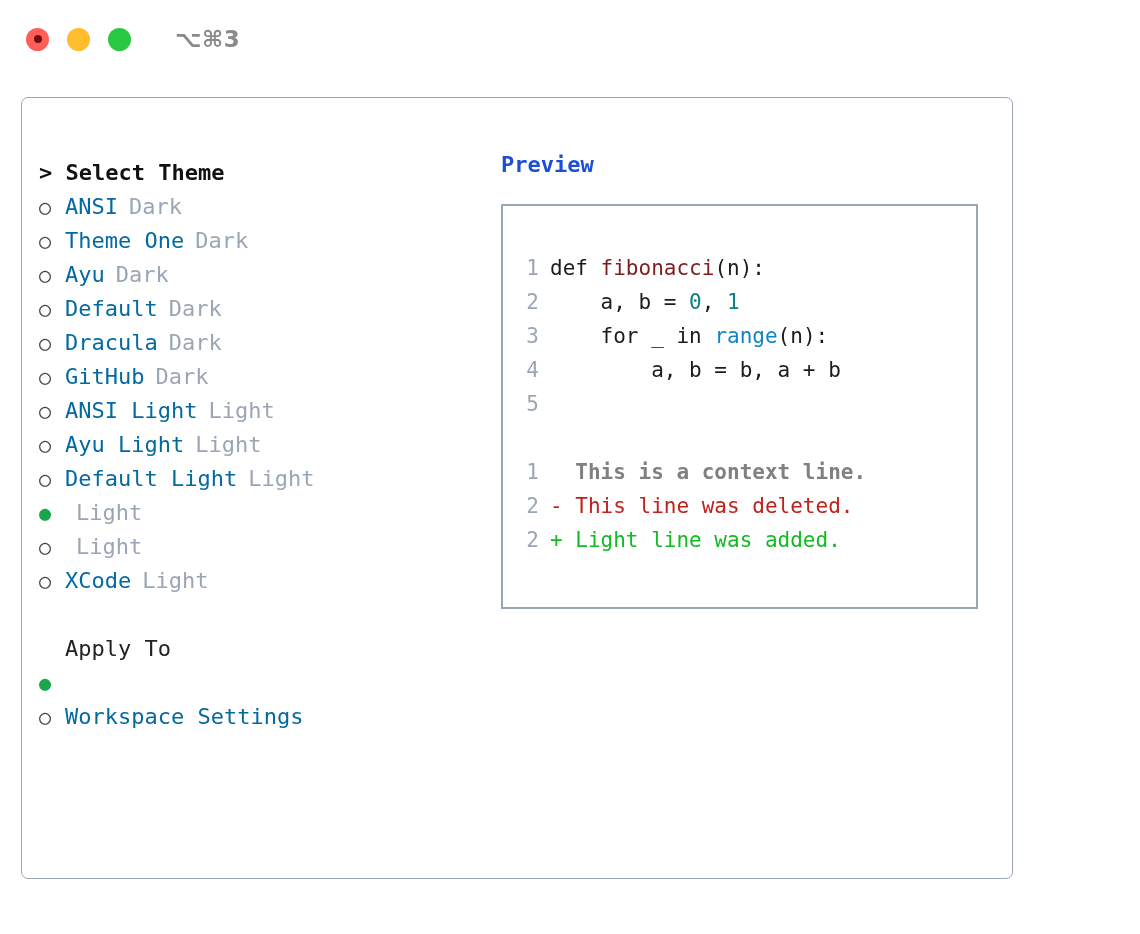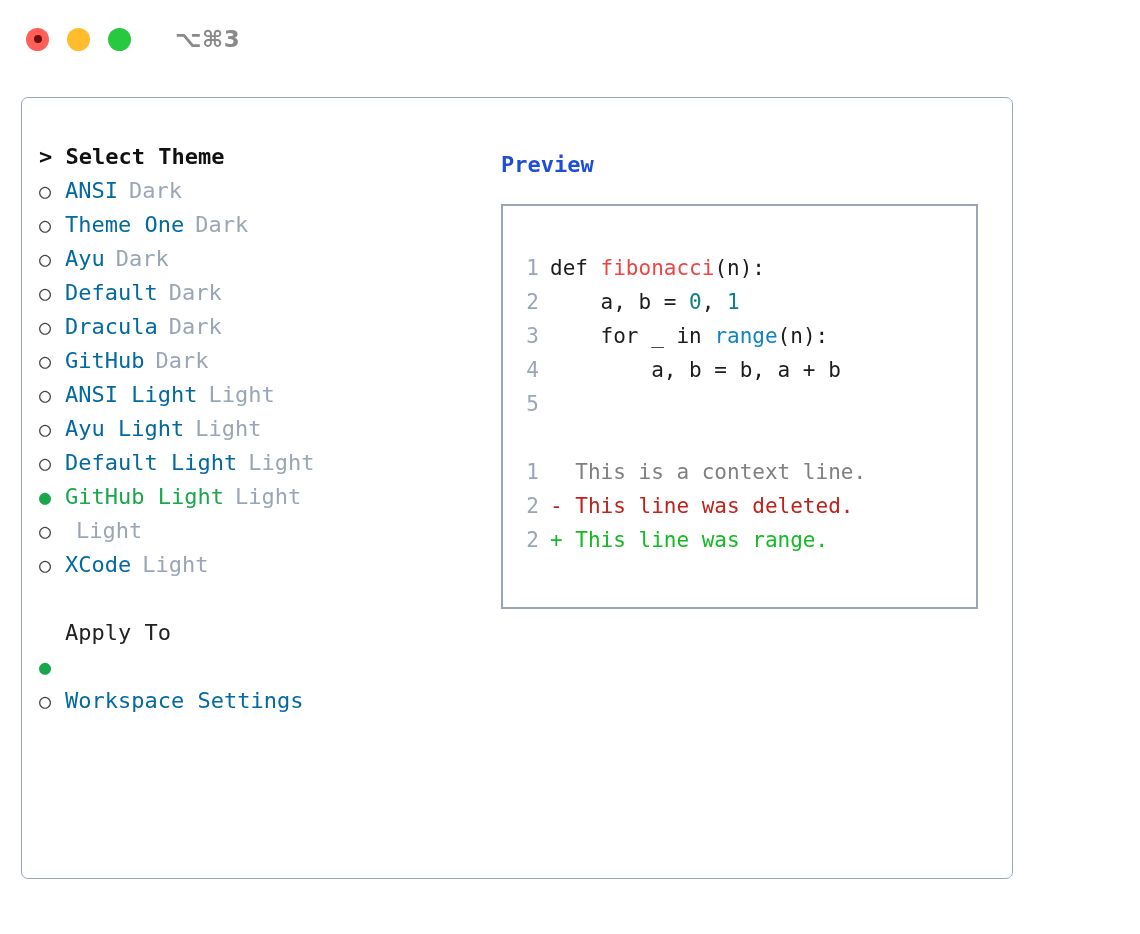--- a/index.html
+++ b/index.html
@@ -84,21 +84,21 @@
     position: absolute;
     left: 0; top: 0;
     width: 100%;
     height: 100%;
   }
 
   
   .left-col {
     position: absolute;
     left: 17px;
-    top: 42px;
+    top: 58px;
     width: 450px;
   }
   .list-header {
     font-size: 22px;
     font-weight: bold;
     color: #111111;
     line-height: 34px;
     white-space: pre;
   }
   .row {
@@ -167,25 +167,25 @@
     white-space: pre;
   }
   .ln {
     width: 28px;
     flex: 0 0 28px;
     text-align: right;
     color: #9aa6b5;
     margin-right: 11px;
   }
   .code { color: #1c1c1c; }
-  .tok-fn   { color: #ef4444; }
+  .tok-fn   { color: #7f1d1d; }
   .tok-num  { color: #0d8080; }
   .tok-call { color: #0e84c4; }
   .code-gap { height: 34px; }
-  .diff-ctx { color: #808080; }
+  .diff-ctx { color: #808080; font-weight: bold; }
   .diff-del { color: #c0211b; }
   .diff-add { color: #11bb22; }
 </style>
 </head>
 <body>
 
 <div class="window">
 
   <div class="titlebar">
     <div class="lights">
@@ -204,21 +204,21 @@
         <div id="theme-rows">
             <div class="row"><span class="bullet">○</span><span class="name">ANSI</span><span class="tag">Dark</span></div>
             <div class="row"><span class="bullet">○</span><span class="name">Theme One</span><span class="tag">Dark</span></div>
             <div class="row"><span class="bullet">○</span><span class="name">Ayu</span><span class="tag">Dark</span></div>
             <div class="row"><span class="bullet">○</span><span class="name">Default</span><span class="tag">Dark</span></div>
             <div class="row"><span class="bullet">○</span><span class="name">Dracula</span><span class="tag">Dark</span></div>
             <div class="row"><span class="bullet">○</span><span class="name">GitHub</span><span class="tag">Dark</span></div>
             <div class="row"><span class="bullet">○</span><span class="name">ANSI Light</span><span class="tag">Light</span></div>
             <div class="row"><span class="bullet">○</span><span class="name">Ayu Light</span><span class="tag">Light</span></div>
             <div class="row"><span class="bullet">○</span><span class="name">Default Light</span><span class="tag">Light</span></div>
-            <div class="row selected"><span class="bullet on">●</span><span class="name">GitHub Light</span><span class="tag">Light</span></div>
+            <div class="row selected"><span class="bullet on">●</span><span class="tag">Light</span></div>
             <div class="row"><span class="bullet">○</span><span class="tag">Light</span></div>
             <div class="row"><span class="bullet">○</span><span class="name">XCode</span><span class="tag">Light</span></div>
           </div>
 
         <div class="spacer"></div>
         <div class="section-heading">Apply To</div>
         <div id="apply-rows">
             <div class="row selected"><span class="bullet on">●</span></div>
             <div class="row"><span class="bullet">○</span><span class="name">Workspace Settings</span></div>
           </div>
@@ -232,20 +232,20 @@
               <div class="code-line"><span class="ln">1</span><span class="code">def </span><span class="tok-fn">fibonacci</span><span class="code">(n):</span></div>
               <div class="code-line"><span class="ln">2</span><span class="code">    a, b = </span><span class="tok-num">0</span><span class="code">, </span><span class="tok-num">1</span></div>
               <div class="code-line"><span class="ln">3</span><span class="code">    for _ in </span><span class="tok-call">range</span><span class="code">(n):</span></div>
               <div class="code-line"><span class="ln">4</span><span class="code">        a, b = b, a + b</span></div>
               <div class="code-line"><span class="ln">5</span></div>
             </div>
           <div class="code-gap"></div>
           <div id="diff-block">
               <div class="code-line"><span class="ln">1</span><span class="diff-ctx">  This is a context line.</span></div>
               <div class="code-line"><span class="ln">2</span><span class="diff-del">- This line was deleted.</span></div>
-              <div class="code-line"><span class="ln">2</span><span class="diff-add">+ This line was range.</span></div>
+              <div class="code-line"><span class="ln">2</span><span class="diff-add">+ Light line was added.</span></div>
             </div>
         </div>
       </div>
 
     </div>
   </div>
 </div>
 
 </body></html>

